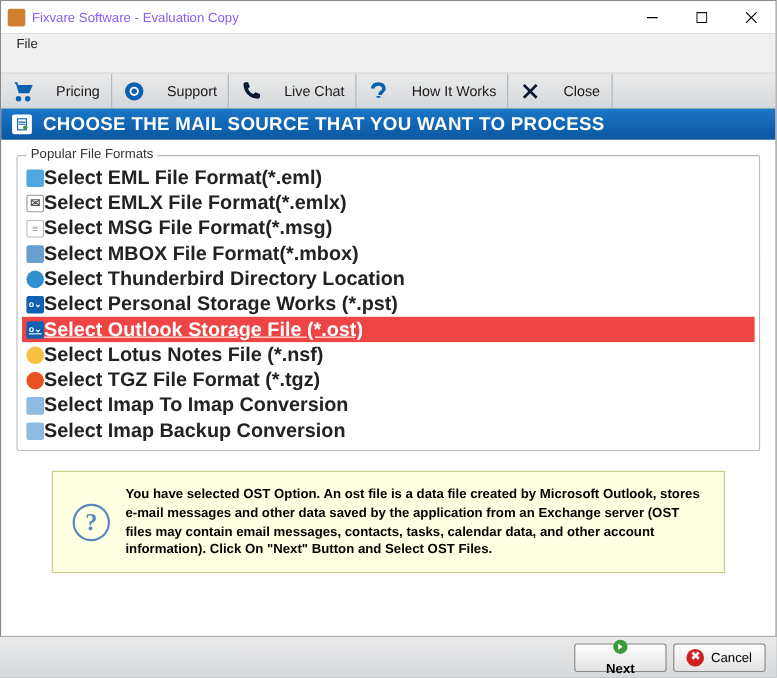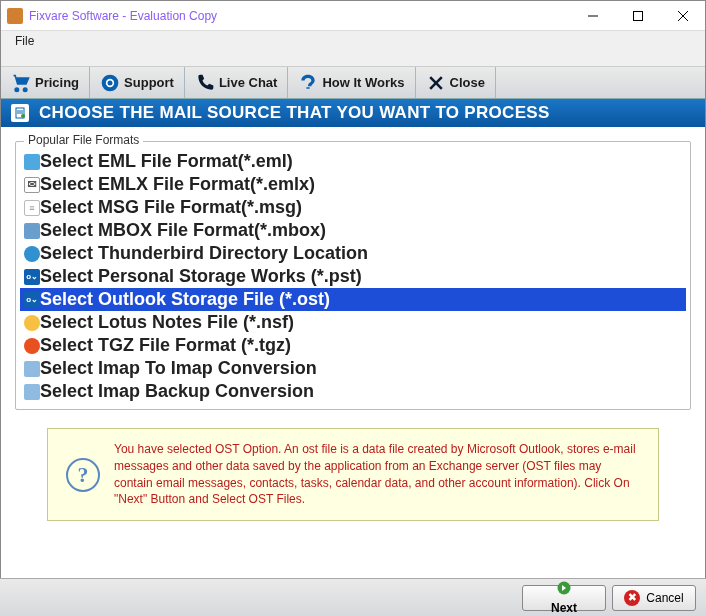--- a/index.html
+++ b/index.html
@@ -9,55 +9,55 @@
     .titlebar-icon { width: 16px; height: 16px; background: #d08030; border-radius: 2px; margin-right: 6px; }
     .titlebar-text { font-size: 12px; color: #8b5cf6; flex: 1; }
     .winbtns { display: flex; }
     .winbtn { width: 45px; height: 29px; display: flex; align-items: center; justify-content: center; cursor: pointer; }
     .winbtn svg { width: 10px; height: 10px; }
     
     .menubar { height: 36px; background: #f0f0f0; border-bottom: 1px solid #ccc; padding-left: 4px; }
     .menu-item { display: inline-block; padding: 2px 10px; font-size: 12px; cursor: pointer; color: #222; }
     
     .toolbar { height: 32px; background: linear-gradient(#eaeaea,#d5d8dc); border-bottom: 1px solid #8aa; display: flex; }
-    .tool-btn { display: flex; align-items: center; padding: 0 10px; font-size: 13px; color: #1a1a1a; border-right: 1px solid #a8b8c0; cursor: pointer; gap: 4px; font-weight: bold; }
+    .tool-btn { display: flex; align-items: center; padding: 0 10px; font-size: 13px; color: #1a1a1a; border-right: 1px solid #a8b8c0; cursor: pointer; gap: 20px; }
     .tool-icon { width: 20px; height: 20px; display: flex; align-items: center; justify-content: center; }
     .tool-icon svg { width: 20px; height: 20px; }
     
     .banner { height: 28px; background: linear-gradient(#1a76c6,#0a56a0); display: flex; align-items: center; padding: 0 10px; gap: 10px; }
     .banner-icon { width: 18px; height: 18px; background: #fff; border-radius: 2px; display: flex; align-items: center; justify-content: center; }
     .banner-icon svg { width: 12px; height: 12px; }
     .banner-text { color: #fff; font-size: 17px; font-weight: bold; letter-spacing: 0.3px; }
     
     .content { padding: 14px; }
     .groupbox { border: 1px solid #bbb; border-radius: 2px; padding: 8px 4px 6px 4px; position: relative; text-align: center; }
     .groupbox-title { position: absolute; top: -9px; left: 8px; background: #fff; padding: 0 4px; font-size: 12px; color: #333; }
     .format-list { list-style: none; }
     .format-item { display: flex; align-items: center; height: 23px; padding: 0 4px; font-size: 18px; font-weight: bold; color: #222; cursor: pointer; gap: 0; }
-    .format-item.selected { background: #1d4ed8; color: #fff; }
+    .format-item.selected { background: #ef4444; color: #fff; text-decoration: underline; }
     .fi-icon { width: 16px; height: 16px; flex-shrink: 0; border-radius: 2px; display: flex; align-items: center; justify-content: center; font-size: 9px; color: #fff; font-weight: bold; }
     .ic-eml { background: #4fa8e0; }
     .ic-emlx { background: #fff; border: 1px solid #999; }
     .ic-emlx::after { content: "✉"; color: #555; font-size: 11px; }
     .ic-msg { background: #fff; border: 1px solid #bbb; }
     .ic-msg::after { content: "≡"; color: #888; }
     .ic-mbox { background: #6a9ecc; }
     .ic-tbird { background: #3090d0; border-radius: 50%; }
     .ic-pst { background: #0f60b0; }
     .ic-pst::after { content: "o⌄"; font-size: 8px; }
     .ic-ost { background: #0f60b0; color:#fff; }
     .ic-ost::after { content: "o⌄"; font-size: 8px; }
     .ic-nsf { background: #f7c040; border-radius: 50%; }
     .ic-tgz { background: #e85020; border-radius: 50%; }
     .ic-imap1 { background: #8fbbe0; }
     .ic-imap2 { background: #8fbbe0; }
     
     .infobox { margin: 18px 32px 0 32px; border: 1px solid #c9c98a; background: #ffffe1; padding: 12px 18px; display: flex; gap: 14px; align-items: center; }
     .infobox-icon { width: 34px; height: 34px; border: 2px solid #5a88c0; border-radius: 50%; display: flex; align-items: center; justify-content: center; color: #5a88c0; font-size: 22px; font-weight: bold; font-family: Georgia, serif; flex-shrink: 0; }
-    .infobox-text { font-size: 12px; color: #b91c1c; line-height: 1.4; }
+    .infobox-text { font-size: 12px; color: #000000; line-height: 1.4; font-weight: bold; }
     
     .footer { position: absolute; bottom: 0; left: 0; right: 0; height: 38px; background: linear-gradient(#eaeaea,#d6d9dd); border-top: 1px solid #aaa; display: flex; justify-content: flex-end; align-items: center; padding: 0 10px; gap: 6px; }
     .btn { height: 26px; min-width: 84px; border: 1px solid #888; background: linear-gradient(#fdfdfd,#e3e3e3); border-radius: 3px; display: flex; align-items: center; justify-content: center; gap: 6px; font-size: 12px; cursor: pointer; padding: 0 10px; }
     .btn-next { font-weight: bold; flex-direction: column; }
     .btn-ico { width: 16px; height: 16px; display:flex; align-items:center; justify-content:center; }
     .btn-ico.next svg { width:14px; height:14px; }
     .btn-ico.cancel { background: #d02020; border-radius:50%; color:#fff; font-size:11px; line-height:1; }
   </style>
 </head>
 <body>

